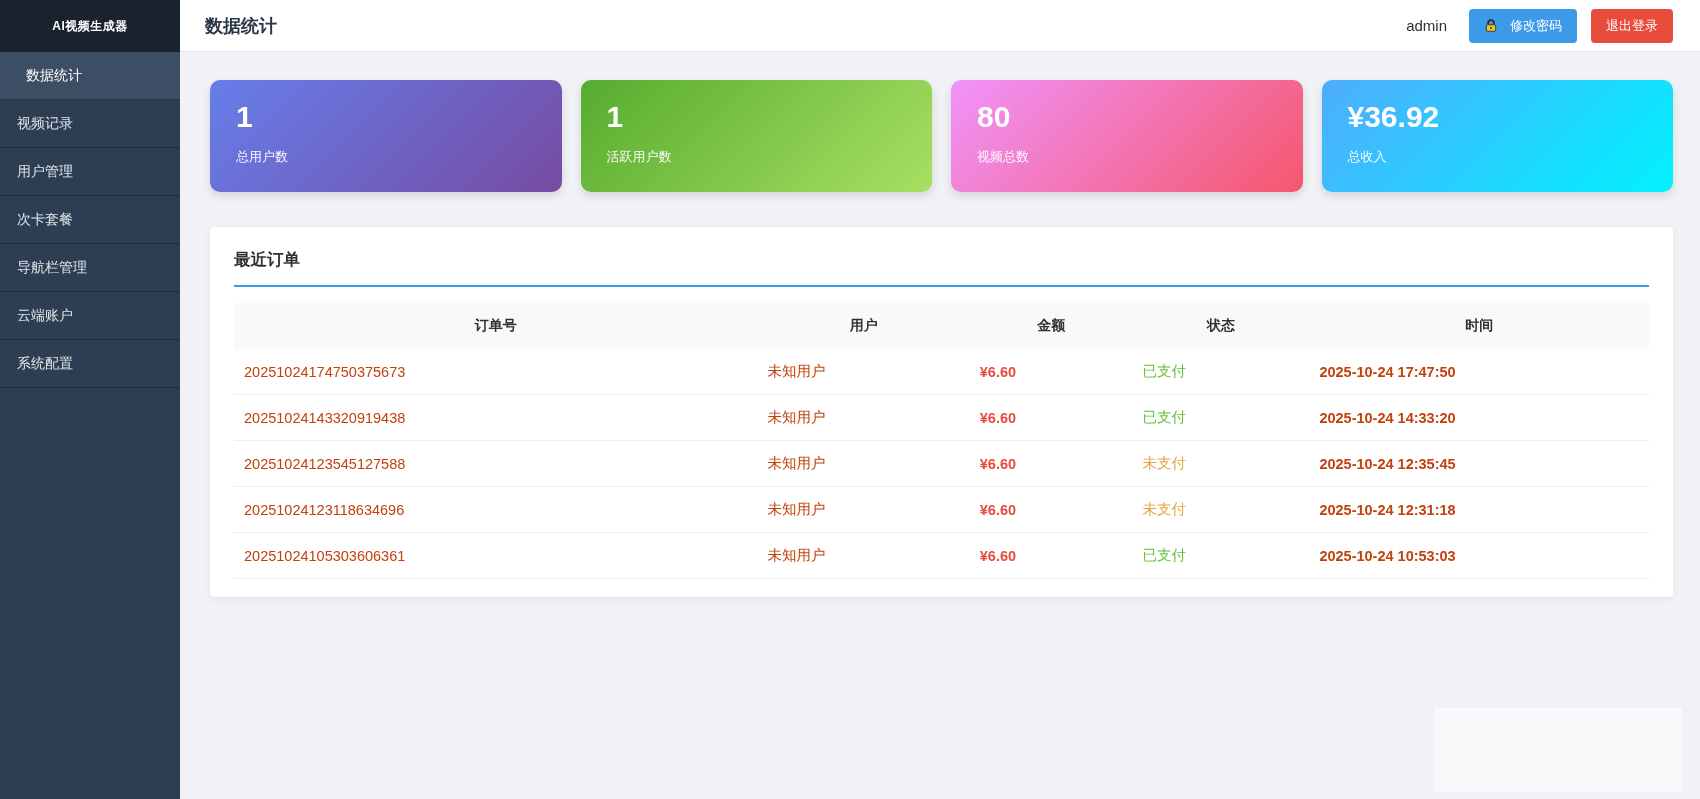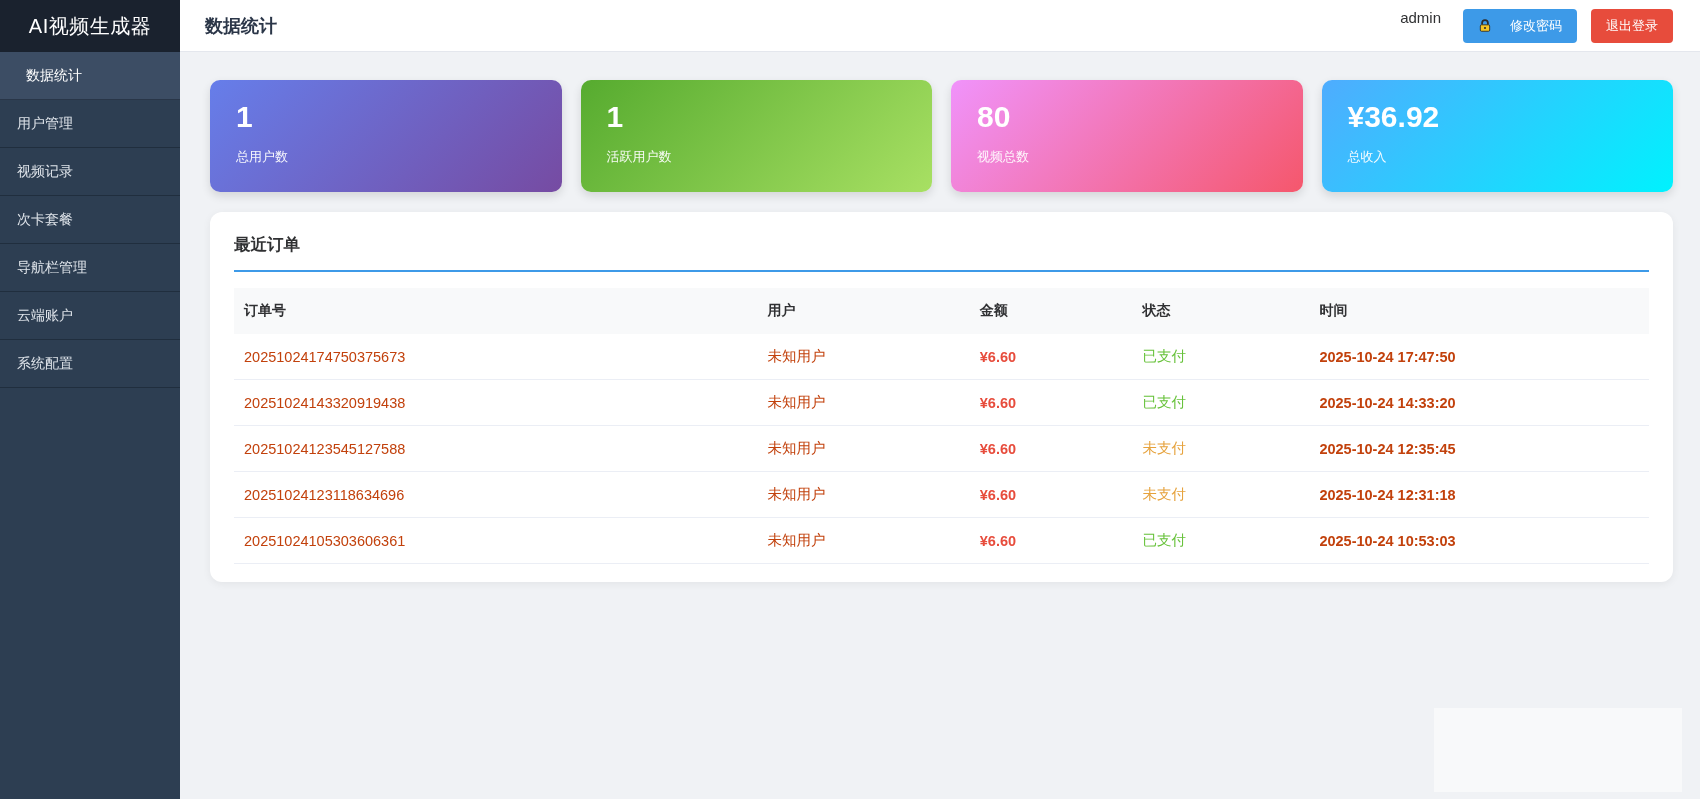--- a/index.html
+++ b/index.html
@@ -12,21 +12,21 @@
   }
 
   
   .sidebar {
     position: absolute; left: 0; top: 0; width: 180px; height: 799px;
     background: #2d3e52;
     z-index: 5;
   }
   .logo {
     height: 52px; background: #1a222e; color: #fff;
-    font-size: 20px; font-weight: normal;
+    font-size: 12px; font-weight: bold;
     display: flex; align-items: center; justify-content: center;
     letter-spacing: 0.5px;
   }
   .menu-item {
     height: 48px; display: flex; align-items: center;
     padding-left: 17px; font-size: 14px; color: #dfe4ea;
     border-bottom: 1px solid rgba(18, 26, 37, 0.45);
     cursor: pointer;
   }
   .menu-item.active {
@@ -34,26 +34,26 @@
   }
 
   
   .header {
     position: absolute; left: 180px; top: 0; right: 0; height: 52px;
     background: #ffffff; border-bottom: 1px solid #e4e7ed;
     display: flex; align-items: center;
     padding: 0 27px 0 25px;
   }
   .page-title { font-size: 18px; font-weight: bold; color: #2b3648; }
-  .header-right { margin-left: auto; display: flex; gap: 14px; }
+  .header-right { margin-left: auto; display: flex; align-items: center; gap: 14px; }
   .username { font-size: 15px; color: #303133; margin-right: 8px; }
   .btn {
     border: none; border-radius: 4px; color: #fff; font-size: 13px;
     padding: 8px 15px; cursor: pointer; display: inline-flex;
-    align-items: center; gap: 18px;
+    align-items: center; gap: 12px;
     font-family: Liberation Serif, serif;
   }
   .btn-blue { background: #3d9ae8; }
   .btn-red  { background: #e74c3c; }
 
   
   .main {
     position: absolute; left: 180px; top: 52px; right: 0; bottom: 0;
     padding: 28px 27px 0 30px;
   }
@@ -61,31 +61,31 @@
   .stat-cards { display: flex; gap: 19px; }
   .stat-card {
     flex: 1; height: 112px; border-radius: 10px;
     padding: 20px 26px; color: #fff;
     box-shadow: 0 4px 10px rgba(0,0,0,0.12);
   }
   .stat-value { font-size: 30px; font-weight: bold; line-height: 1.15; }
   .stat-label { font-size: 13px; margin-top: 13px; opacity: 0.95; }
 
   .orders-card {
-    margin-top: 20px; background: #fff; border-radius: 12px;
+    margin-top: 35px; background: #fff; border-radius: 4px;
     box-shadow: 0 2px 8px rgba(0,0,0,0.06);
     padding: 22px 24px 18px;
   }
   .orders-title {
     font-size: 16.5px; font-weight: bold; color: #303133;
     padding-bottom: 14px; border-bottom: 2px solid #3d9ae8;
   }
   table.orders { width: 100%; border-collapse: collapse; margin-top: 16px; }
   table.orders th {
-    background: #f8f9fa; text-align: left; font-size: 14px;
+    background: #f8f9fa; text-align: center; font-size: 14px;
     font-weight: 600; color: #303133; padding: 14px 10px;
   }
   table.orders td {
     padding: 13px 10px; font-size: 14.5px; color: #c2410c;
     border-bottom: 1px solid #ebeef5;
   }
   .col-order  { width: 37%; }
   .col-user   { width: 15%; }
   .col-amount { width: 11.5%; }
   .col-status { width: 12.5%; }
@@ -103,24 +103,24 @@
 </head>
 <body>
 
 <aside class="sidebar">
   <div class="logo">AI视频生成器</div>
   <nav id="sidebar-menu">
       <div class="menu-item active">
         <span>数据统计</span>
       </div>
       <div class="menu-item">
+        <span>视频记录</span>
+      </div>
+      <div class="menu-item">
         <span>用户管理</span>
-      </div>
-      <div class="menu-item">
-        <span>视频记录</span>
       </div>
       <div class="menu-item">
         <span>次卡套餐</span>
       </div>
       <div class="menu-item">
         <span>导航栏管理</span>
       </div>
       <div class="menu-item">
         <span>云端账户</span>
       </div>

